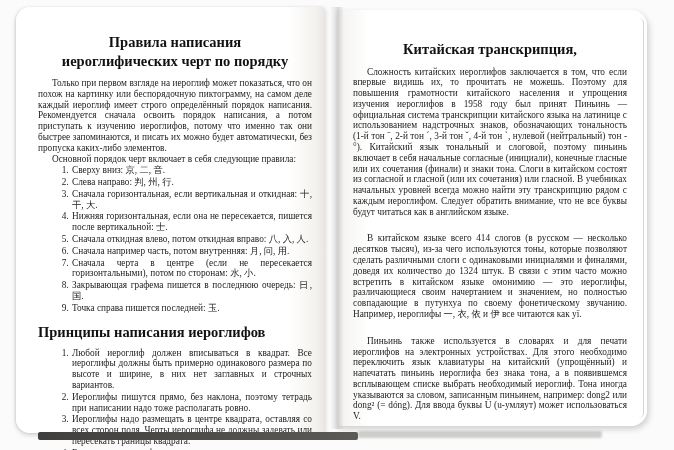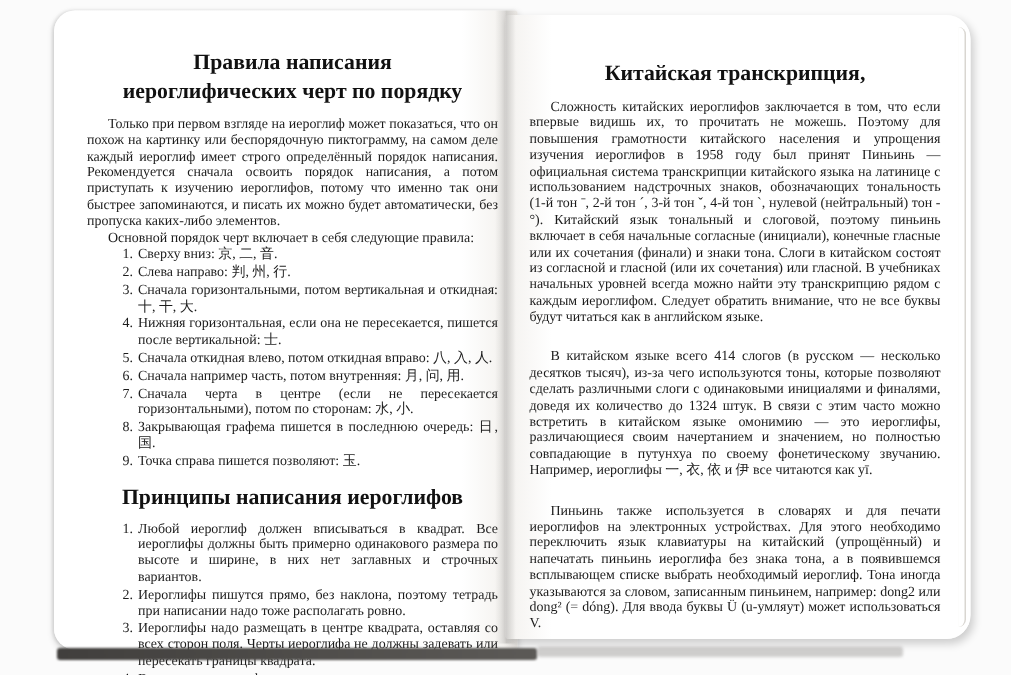--- a/index.html
+++ b/index.html
@@ -14,21 +14,21 @@
   
   .page{
     position:absolute;
     color:#1c1c1c;
     font-size:9.3px;
     line-height:1.16;
     text-align:justify;
     box-sizing:border-box;
   }
   .page-left{
-    left:36px;top:7px;width:309px;height:426px;
+    left:16px;top:7px;width:309px;height:426px;
     background:linear-gradient(to right,#ffffff 0%,#ffffff 88%,#f4f2ef 97%,#e9e6e2 100%);
     border-radius:14px 2px 2px 14px;
     box-shadow:0 2px 5px rgba(0,0,0,0.18), -1px 0 2px rgba(0,0,0,0.08);
     padding:26px 13px 10px 22px;
   }
   .page-right{
     left:337px;top:10px;width:310px;height:416px;
     background:linear-gradient(to left,#ffffff 0%,#ffffff 90%,#f3f1ee 100%);
     border-radius:2px 16px 16px 2px;
     box-shadow:2px 3px 6px rgba(0,0,0,0.18);
@@ -54,21 +54,21 @@
     background:rgba(140,138,135,0.40);
     border-radius:2px;filter:blur(1px);
   }
 
   
   h1{
     font-size:14.5px;line-height:1.28;text-align:center;
     margin:0 0 8px 0;font-weight:bold;color:#111;
   }
   h2{
-    font-size:14.5px;line-height:1.25;text-align:center;
+    font-size:14.5px;line-height:1.25;text-align:left;
     margin:9px 0 7px 0;font-weight:bold;color:#111;
   }
   p{margin:0;text-indent:14px;}
   p + p{margin-top:16px;}
   .list-intro{margin:0;text-indent:14px;}
   ol{margin:1px 0 0 0;padding-left:17px;}
   ol li{margin:0 0 1px 16px;padding-left:1px;}
   .footer-note{
     margin-top:30px;text-align:center;font-weight:bold;
     font-size:10.5px;line-height:1.45;text-indent:0;
@@ -83,27 +83,27 @@
   <div class="page page-left">
     <h1>
       <span>Правила написания</span><br>
       <span>иероглифических черт по порядку</span>
     </h1>
     <p>Только при первом взгляде на иероглиф может показаться, что он похож на картинку или беспорядочную пиктограмму, на самом деле каждый иероглиф имеет строго определённый порядок написания. Рекомендуется сначала освоить порядок написания, а потом приступать к изучению иероглифов, потому что именно так они быстрее запоминаются, и писать их можно будет автоматически, без пропуска каких-либо элементов.</p>
     <p class="list-intro">Основной порядок черт включает в себя следующие правила:</p>
     <ol>
       <li>Сверху вниз: 京, 二, 音.</li>
       <li>Слева направо: 判, 州, 行.</li>
-      <li>Сначала горизонтальными, потом вертикальная и откидная: 十, 干, 大.</li>
+      <li>Сначала горизонтальная, если вертикальная и откидная: 十, 干, 大.</li>
       <li>Нижняя горизонтальная, если она не пересекается, пишется после вертикальной: 士.</li>
       <li>Сначала откидная влево, потом откидная вправо: 八, 入, 人.</li>
       <li>Сначала например часть, потом внутренняя: 月, 问, 用.</li>
       <li>Сначала черта в центре (если не пересекается горизонтальными), потом по сторонам: 水, 小.</li>
       <li>Закрывающая графема пишется в последнюю очередь: 日, 国.</li>
-      <li>Точка справа пишется позволяют: 玉.</li>
+      <li>Точка справа пишется последней: 玉.</li>
     </ol>
     <h2>Принципы написания иероглифов</h2>
     <ol>
       <li>Любой иероглиф должен вписываться в квадрат. Все иероглифы должны быть примерно одинакового размера по высоте и ширине, в них нет заглавных и строчных вариантов.</li>
       <li>Иероглифы пишутся прямо, без наклона, поэтому тетрадь при написании надо тоже располагать ровно.</li>
       <li>Иероглифы надо размещать в центре квадрата, оставляя со всех сторон поля. Черты иероглифа не должны задевать или пересекать границы квадрата.</li>
       <li>Все черты иероглифа следует писать одним движением, не отрывая руки.</li>
       <li>Направление написания иероглифических черт фиксировано.</li>
 
     </ol>

